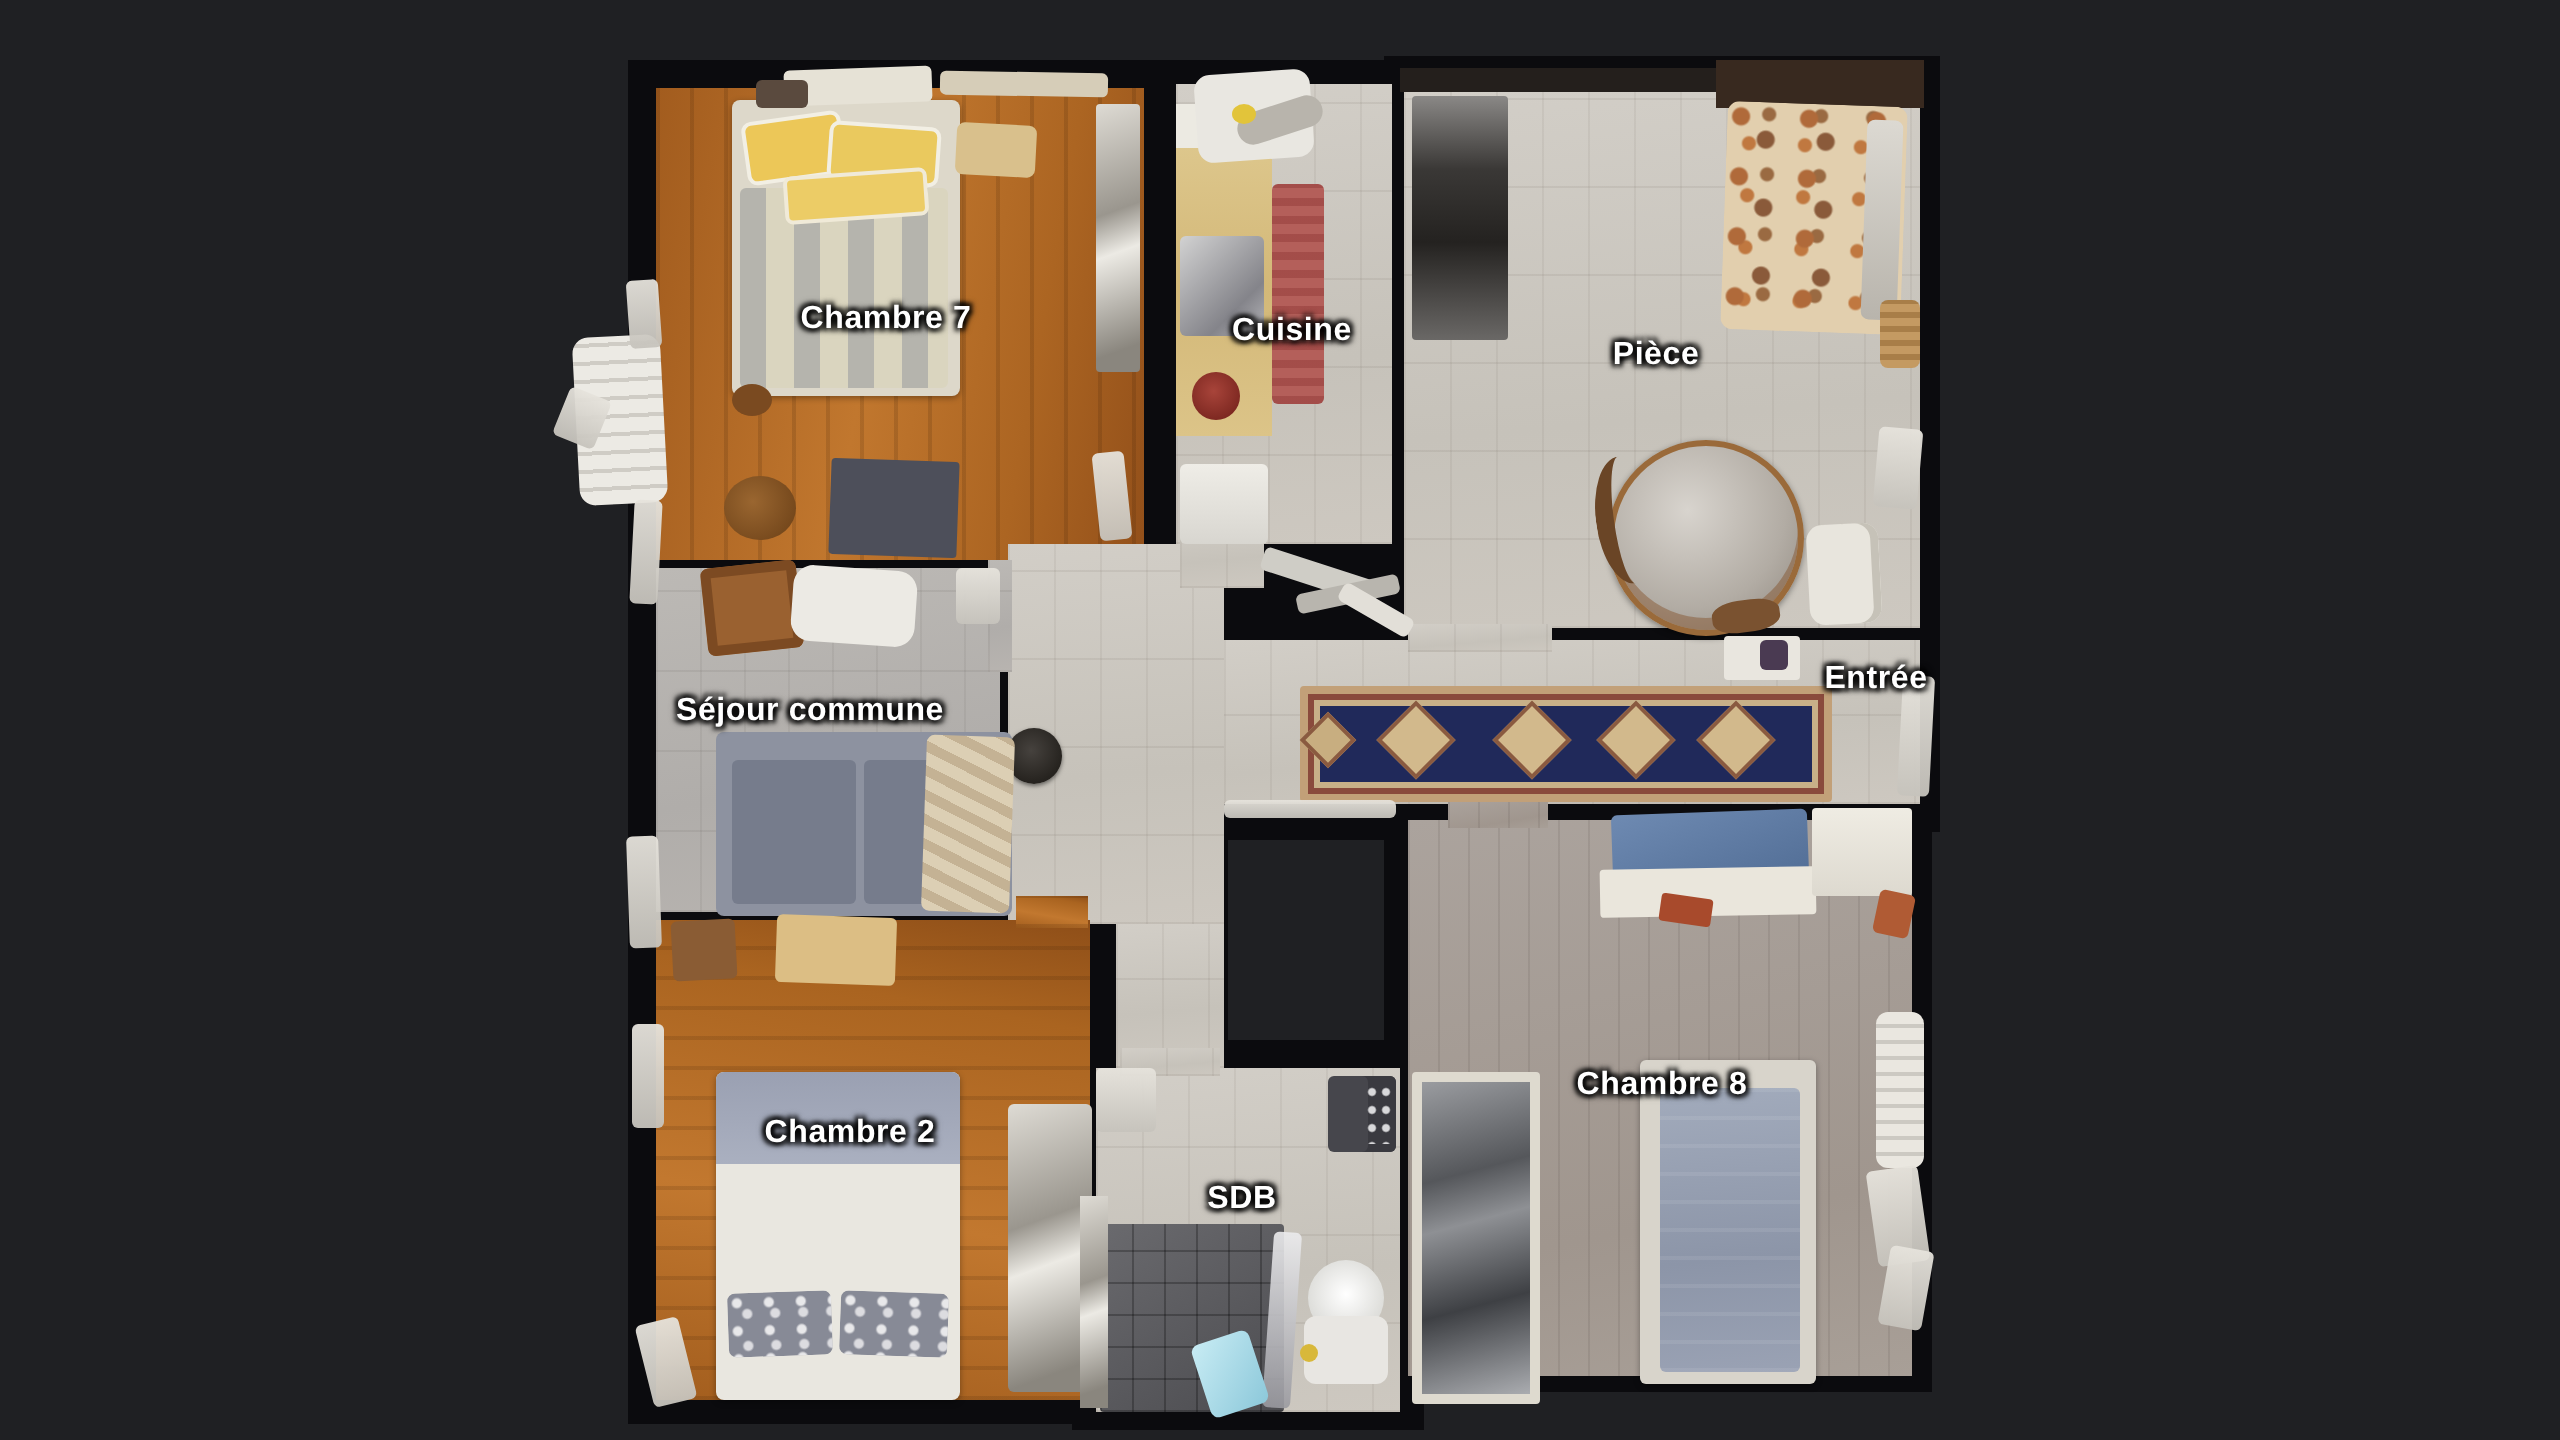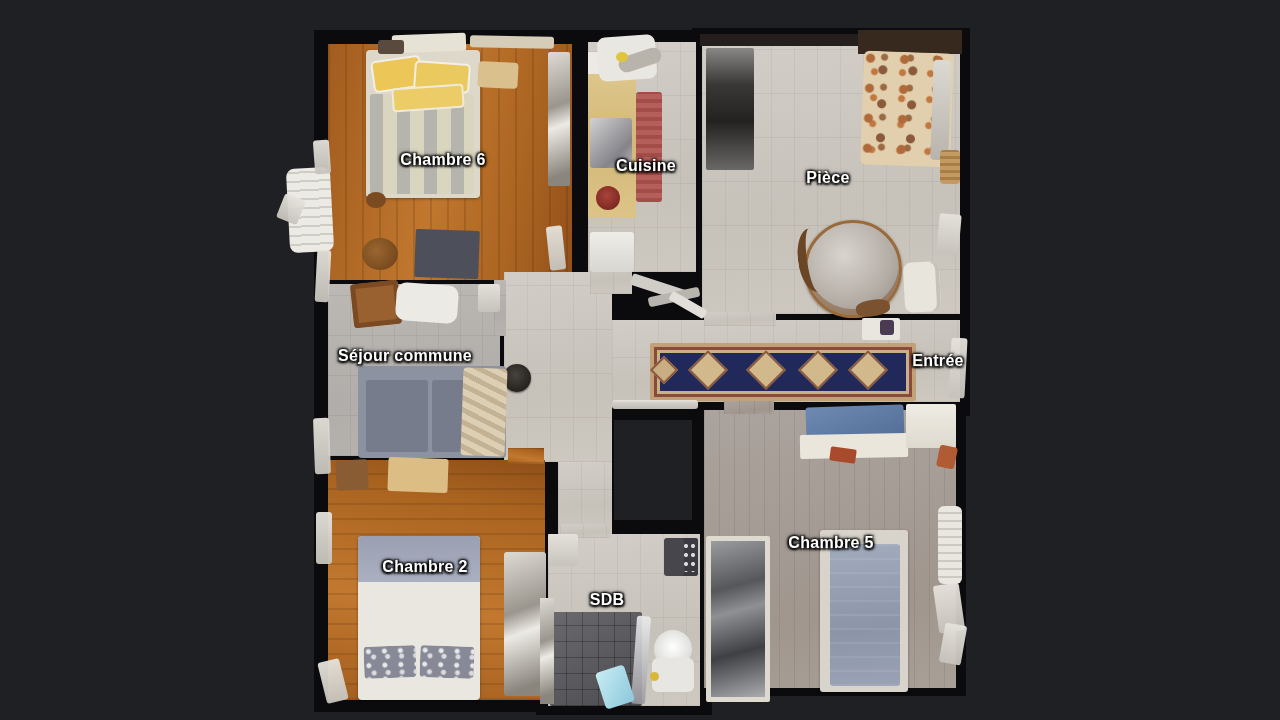--- a/index.html
+++ b/index.html
@@ -170,22 +170,22 @@
   <div class="abs fz2 white-accent" style="left:942px;top:624px;width:22px;height:40px;transform:rotate(10deg);"></div>
 
   <div class="abs fz2 white-accent" style="left:314px;top:140px;width:16px;height:34px;transform:rotate(-4deg);"></div>
   <div class="abs fz2 white-accent" style="left:316px;top:250px;width:14px;height:52px;transform:rotate(3deg);"></div>
   <div class="abs fz2 white-accent" style="left:314px;top:418px;width:16px;height:56px;transform:rotate(-2deg);"></div>
   <div class="abs fz2 white-accent" style="left:316px;top:512px;width:16px;height:52px;"></div>
   <div class="abs fz2 white-accent" style="left:322px;top:660px;width:22px;height:42px;transform:rotate(-14deg);"></div>
   <div class="abs fz2" style="left:470px;top:36px;width:84px;height:12px;background:#d6cdb8;border-radius:3px;transform:rotate(1deg);"></div>
   <div class="abs fz2 white-accent" style="left:548px;top:226px;width:16px;height:44px;transform:rotate(-6deg);"></div>
 
-  <div class="room-label" id="lbl-chambre3" style="left:443px;top:160px;">Chambre 6</div>
+  <div class="room-label" id="lbl-chambre3" style="left:443px;top:160px;">Chambre 7</div>
   <div class="room-label" id="lbl-cuisine" style="left:646px;top:166px;">Cuisine</div>
   <div class="room-label" id="lbl-sejour" style="left:828px;top:178px;">Pièce</div>
   <div class="room-label" id="lbl-piece" style="left:405px;top:356px;">Séjour commune</div>
-  <div class="room-label" id="lbl-entree" style="left:938px;top:361px;">Entrée</div>
+  <div class="room-label" id="lbl-entree" style="left:938px;top:340px;">Entrée</div>
   <div class="room-label" id="lbl-chambre2" style="left:425px;top:567px;">Chambre 2</div>
-  <div class="room-label" id="lbl-sdb" style="left:607px;top:600px;">SDB</div>
-  <div class="room-label" id="lbl-chambre1" style="left:831px;top:543px;">Chambre 5</div>
+  <div class="room-label" id="lbl-sdb" style="left:621px;top:600px;">SDB</div>
+  <div class="room-label" id="lbl-chambre1" style="left:831px;top:543px;">Chambre 8</div>
 
 </div>
 
 </body></html>

